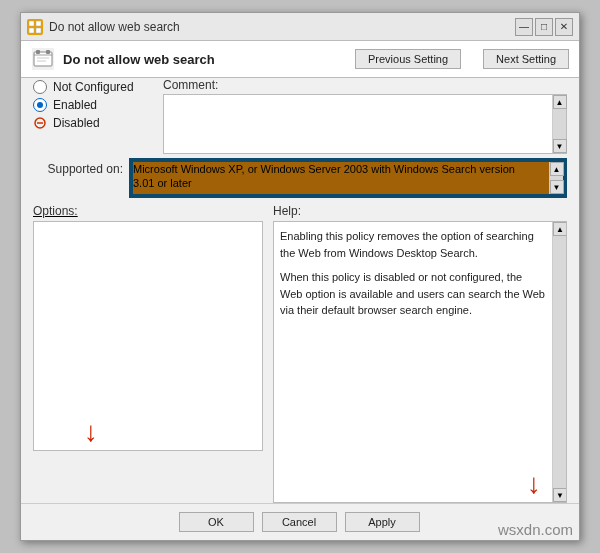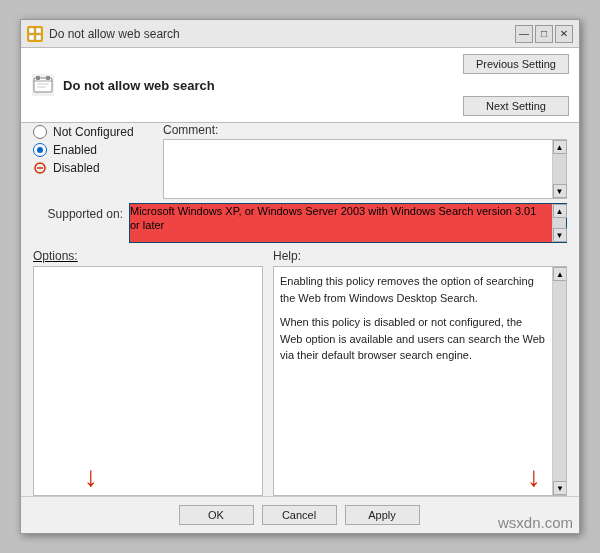--- a/index.html
+++ b/index.html
@@ -82,21 +82,20 @@
     }
     .header-title {
       font-size: 13px;
       font-weight: 600;
       color: #222;
       flex: 1;
     }
     .header-buttons {
       display: flex;
       gap: 22px;
-      flex-direction: column;
     }
     .win-btn {
       padding: 3px 12px;
       background: #e8e8e8;
       border: 1px solid #aaa;
       cursor: pointer;
       font-size: 11px;
       color: #222;
       min-width: 70px;
       text-align: center;
@@ -192,21 +191,21 @@
       height: 230px;
       position: relative;
     }
 
     .help-panel {
       flex: 1;
     }
     .help-box {
       border: 1px solid #bbb;
       background: white;
-      height: 230px;
+      height: 282px;
       position: relative;
       overflow: hidden;
     }
     .help-text {
       padding: 6px 20px 6px 6px;
       font-size: 11px;
       line-height: 1.5;
       color: #222;
     }
     .help-text p {
@@ -333,21 +332,21 @@
             <div class="scroll-arrow">▲</div>
             <div class="scroll-track"></div>
             <div class="scroll-arrow">▼</div>
           </div>
         </div>
       </div>
     </div>
 
     <div class="full-row">
       <div class="full-label">Supported on:</div>
-      <div style="flex:1; border:1px solid #0c4a6e; background:#ef4444; min-height:40px; position:relative; display:flex;">
+      <div style="flex:1; border:4px solid #0c4a6e; background:#a16207; min-height:40px; position:relative; display:flex;">
         <div class="support-text">Microsoft Windows XP, or Windows Server 2003 with Windows Search version 3.01 or later</div>
         <div class="scrollbar-v" style="position:static;border-left:1px solid #ccc;width:14px;display:flex;flex-direction:column;align-items:center;">
           <div class="scroll-arrow">▲</div>
           <div class="scroll-track" style="flex:1;width:100%;background:#d8d8d8;"></div>
           <div class="scroll-arrow">▼</div>
         </div>
       </div>
     </div>
 
     <div class="bottom-section">

